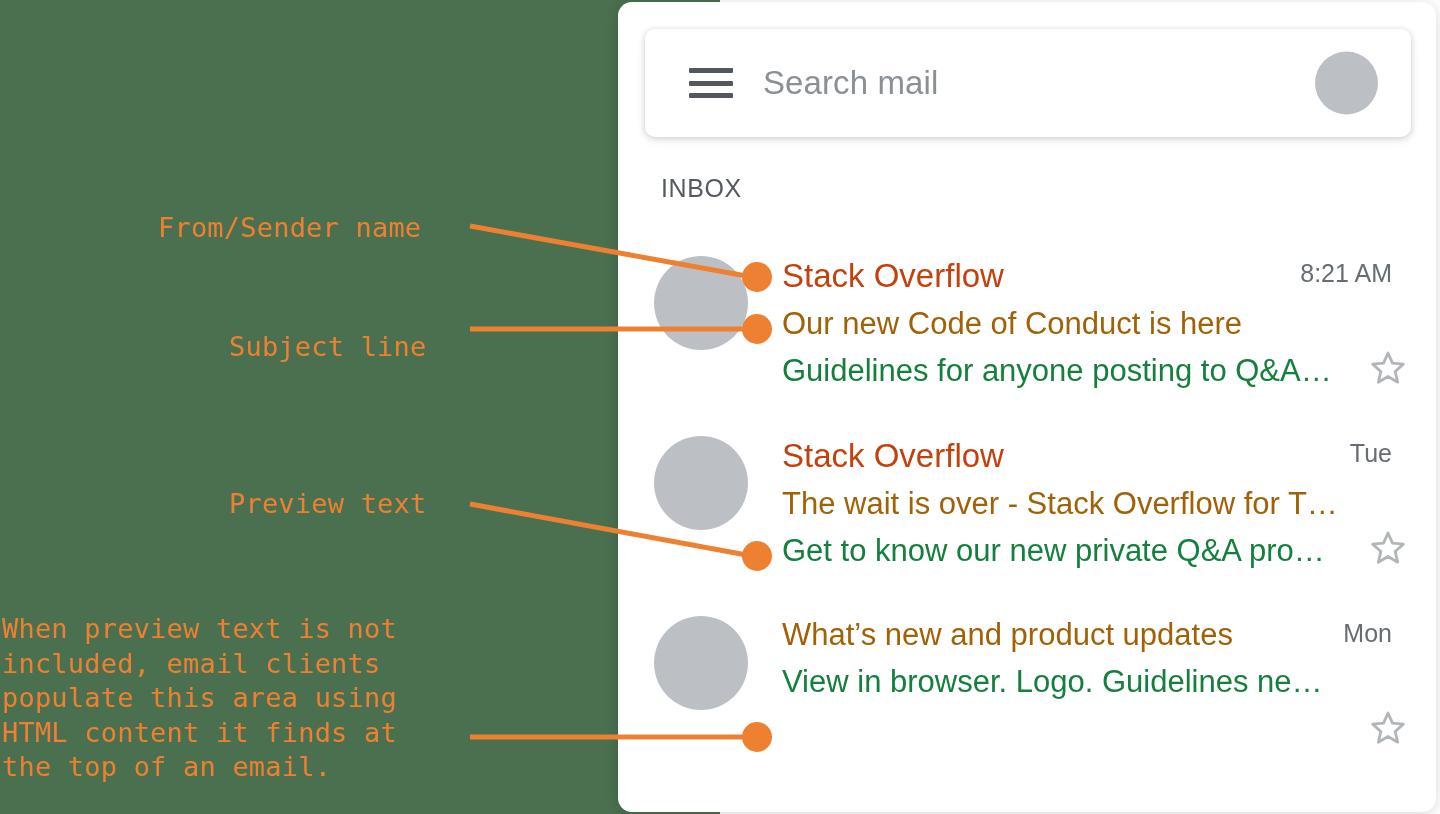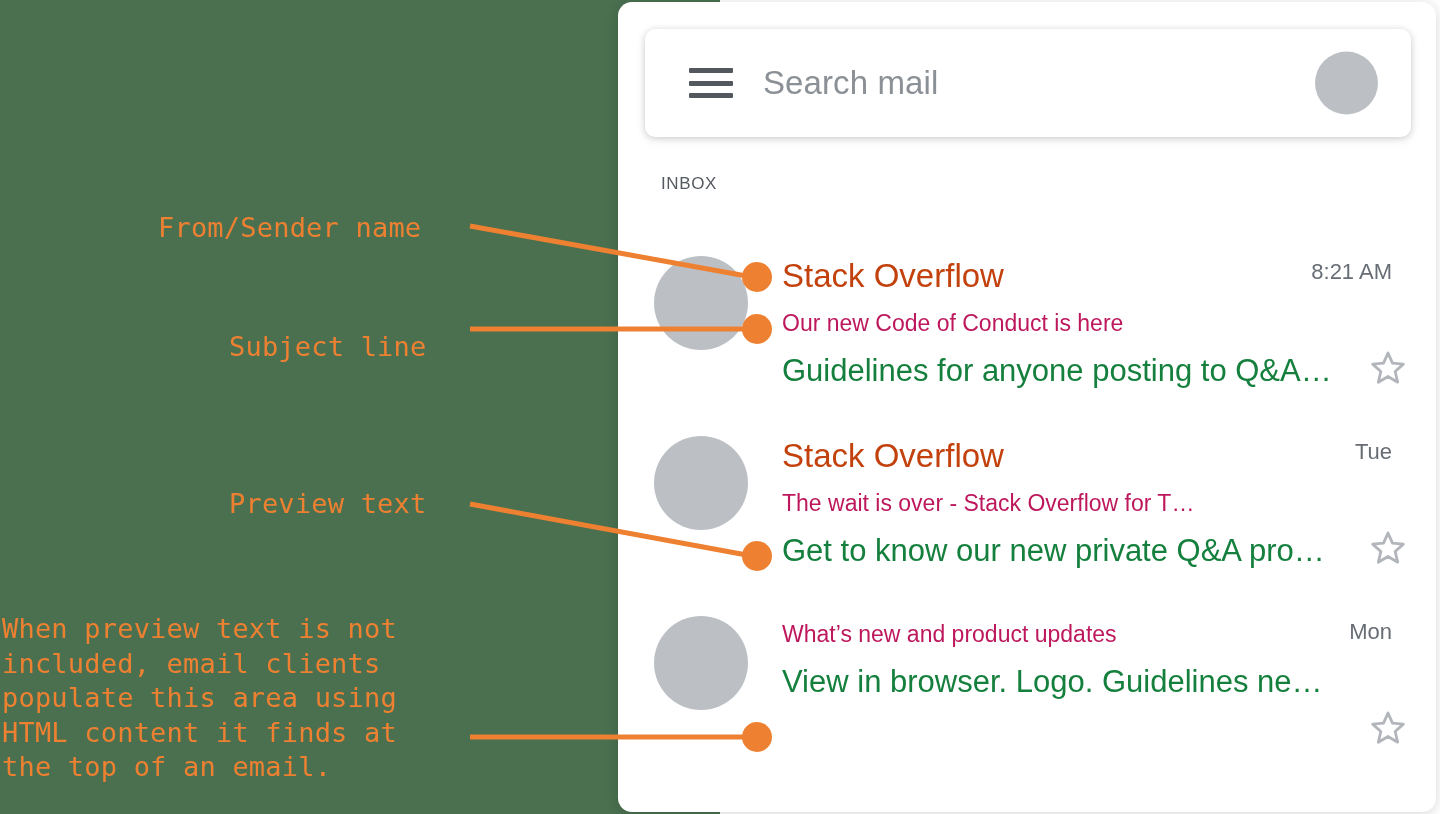--- a/index.html
+++ b/index.html
@@ -101,21 +101,21 @@
     border-radius: 50%;
     background: #bcc0c5;
     cursor: pointer;
   }
 
   
   .inbox-label {
     position: absolute;
     left: 661px;
     top: 174px;
-    font-size: 17px;
+    font-size: 25px;
     color: #555a61;
     letter-spacing: 0.6px;
     font-family: "Liberation Sans", sans-serif;
   }
 
   
   .email-row {
     position: absolute;
     left: 640px;
     width: 790px;
@@ -144,41 +144,41 @@
 
   .row-sender {
     font-size: 33px;
     color: #c2410c;
     line-height: 49px;
     white-space: nowrap;
     overflow: hidden;
     font-family: "Liberation Sans", sans-serif;
   }
   .row-subject {
-    font-size: 23px;
-    color: #be185d;
+    font-size: 31px;
+    color: #a16207;
     line-height: 47px;
     white-space: nowrap;
     overflow: hidden;
     font-family: "Liberation Sans", sans-serif;
   }
   .row-preview {
     font-size: 31px;
     color: #15803d;
     line-height: 47px;
     white-space: nowrap;
     overflow: hidden;
     font-family: Liberation Sans, sans-serif;
   }
 
   .row-time {
     position: absolute;
     right: 38px;
     top: 14px;
-    font-size: 22px;
+    font-size: 25px;
     color: #676d74;
     white-space: nowrap;
     font-family: "Liberation Sans", sans-serif;
   }
 
   .row-star {
     position: absolute;
     right: 22px;
     top: 103px;
     width: 40px;

